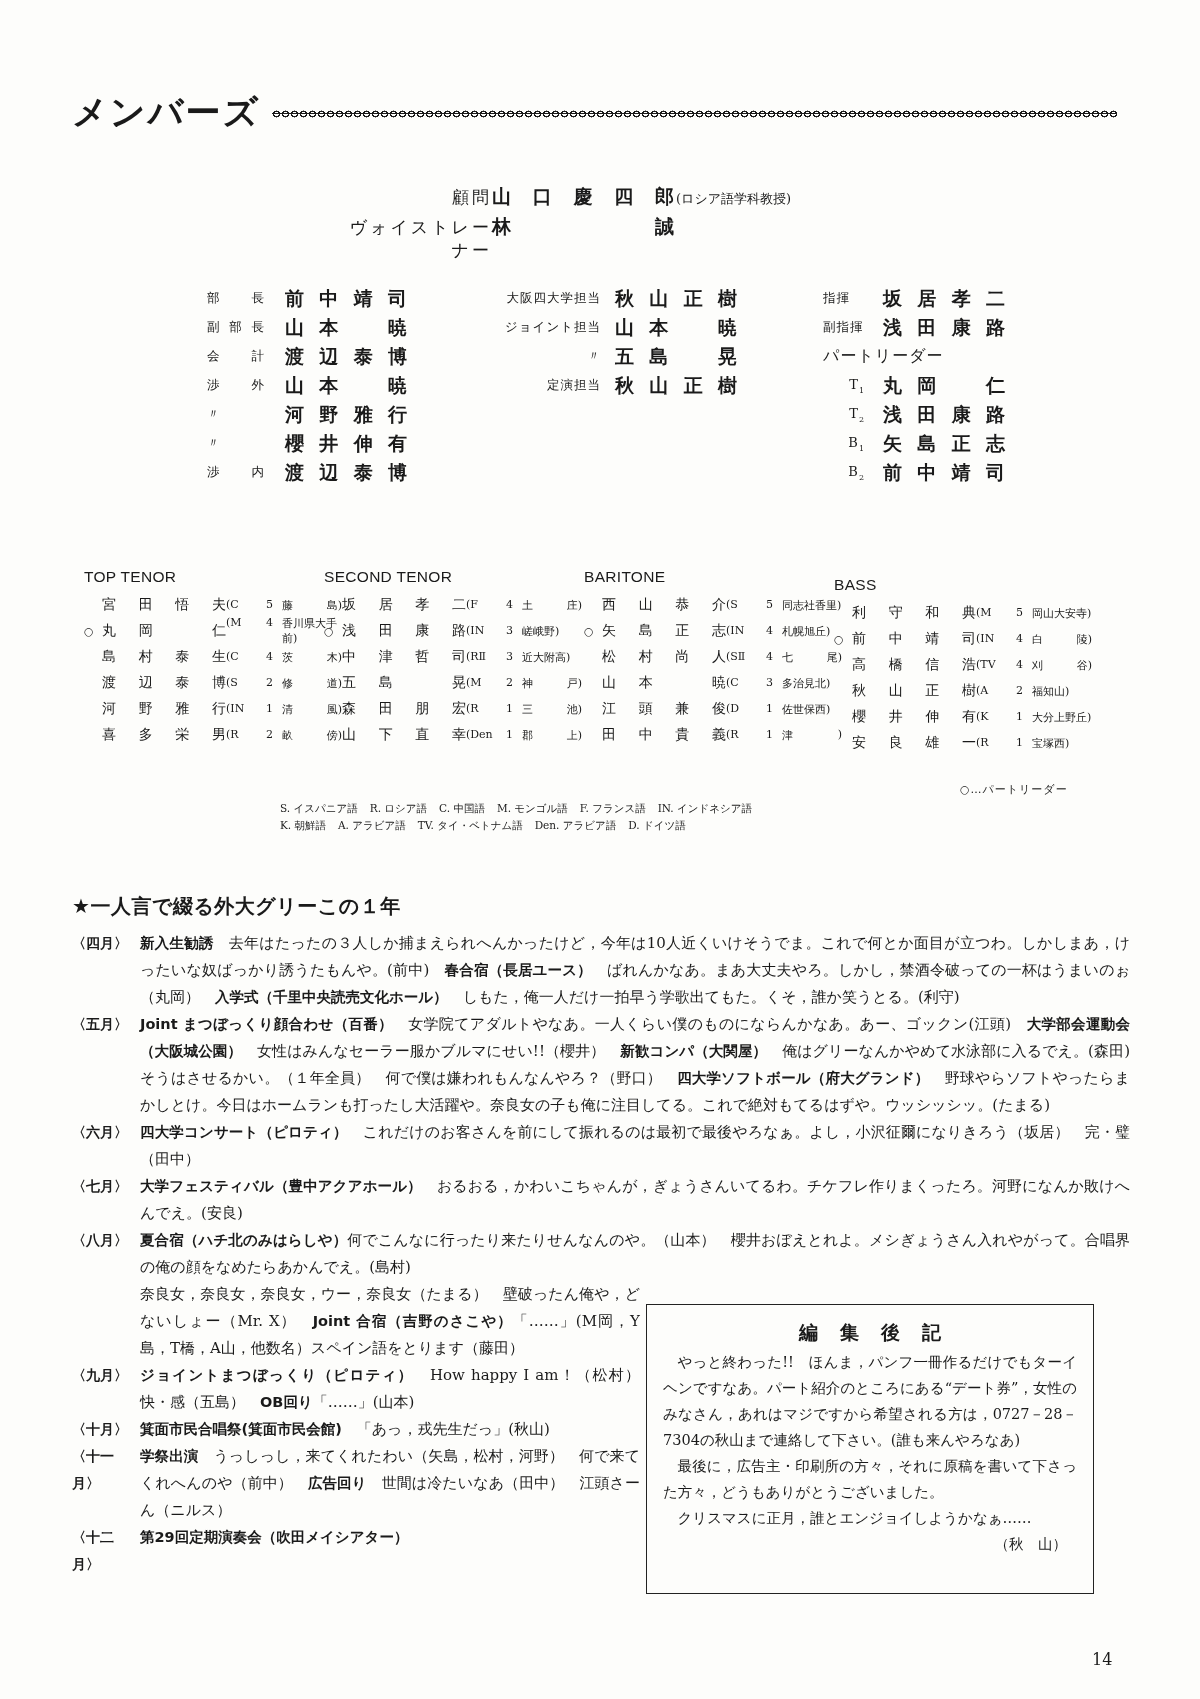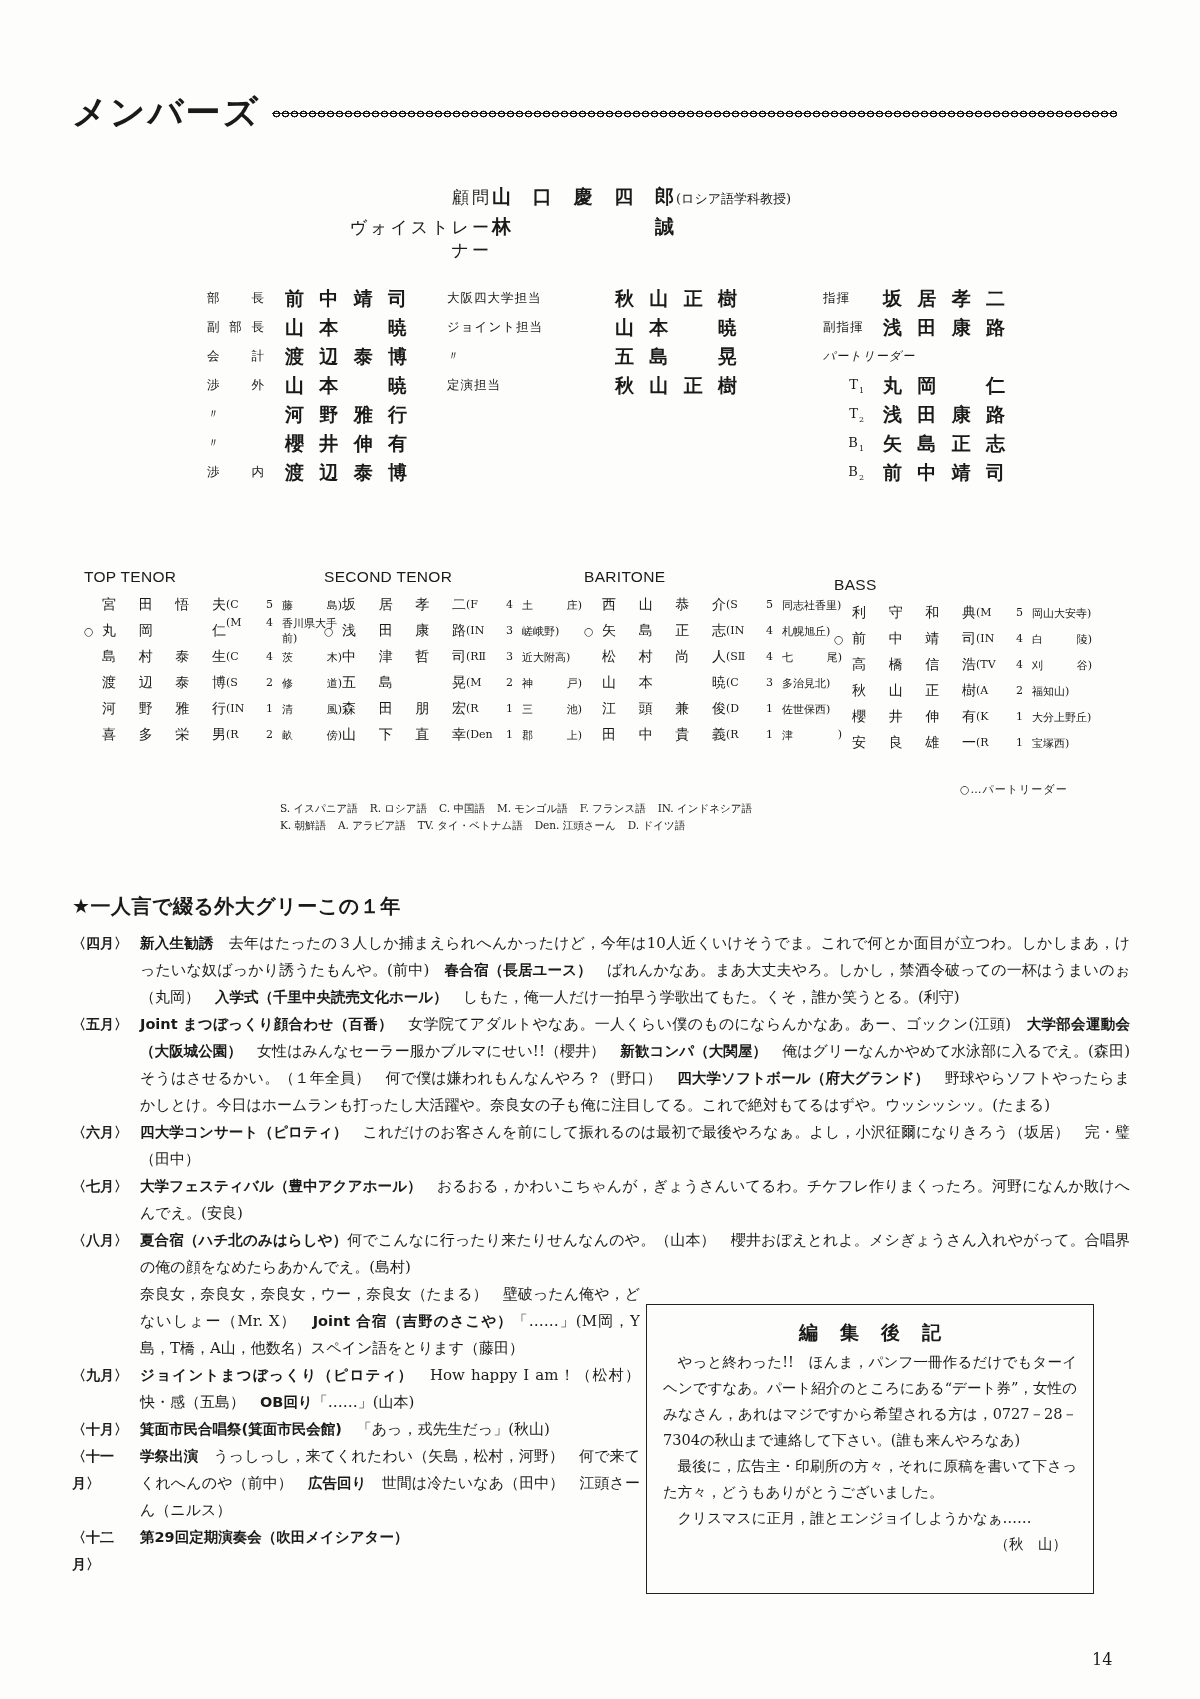--- a/index.html
+++ b/index.html
@@ -18,26 +18,26 @@
   }
 
   .advisors { position: absolute; left: 330px; top: 184px; }
   .adv-row { display: flex; align-items: baseline; height: 30px; }
   .adv-role { width: 162px; text-align: right; font-size: 17px; letter-spacing: 3px; }
   .adv-name { font-family: "DejaVu Sans", sans-serif; font-weight: bold; font-size: 19px; width: 182px; display: flex; justify-content: space-between; }
   .adv-note { font-size: 13px; margin-left: 2px; }
 
   .officers { position: absolute; top: 284px; margin-left: 27px; }
   .off-row { display: flex; align-items: center; height: 29px; }
-  .off-role { font-size: 12.5px; text-align: left; padding-right: 14px; letter-spacing: 1px; }
+  .off-role { font-size: 12.5px; text-align: right; padding-right: 14px; letter-spacing: 1px; }
   .off-name { font-family: "DejaVu Sans", sans-serif; font-weight: bold; font-size: 19px; width: 122px; display: flex; justify-content: space-between; }
   .col-a { left: 180px; } .col-a .off-role { width: 78px; text-align: justify; text-align-last: justify; padding-right: 20px; }
   .col-b { left: 420px; } .col-b .off-role { width: 168px; }
   .col-c { left: 796px; } .col-c .off-role { width: 60px; text-align: left; }
-  .pl-label { font-size: 12px; letter-spacing: 1px; height: 29px; display: flex; align-items: center; font-style: italic; }
+  .pl-label { font-size: 16px; letter-spacing: 1px; height: 29px; display: flex; align-items: center; }
   .pl-row .off-role { text-align: right; padding-right: 18px; font-size: 13px; }
   .pl-row .off-role sub { font-size: 8px; }
 
   .parts { position: absolute; top: 568px; left: 84px; width: 1060px; }
   .part { position: absolute; top: 0; width: 260px; }
   .part-header { font-family: "Liberation Sans", sans-serif; font-size: 15.5px; height: 24px; letter-spacing: 0.3px; }
   .member { display: flex; align-items: center; height: 26px; font-size: 13px; }
   .m-mark { width: 12px; font-size: 11px; font-family: "DejaVu Sans", sans-serif; }
   .m-name { width: 130px; display: flex; justify-content: space-between; font-size: 14px; padding-left: 6px; }
   .m-info { display: flex; font-size: 11px; }
@@ -677,21 +677,21 @@
             <span></span>
           </span>
         </span>
       </div>
     </div>
   </div>
 
 <div class="legend-mark">○…パートリーダー</div>
 <div class="legend-lang">
   <div id="lang1"><span>S. イスパニア語</span><span>R. ロシア語</span><span>C. 中国語</span><span>M. モンゴル語</span><span>F. フランス語</span><span>IN. インドネシア語</span></div>
-  <div id="lang2"><span>K. 朝鮮語</span><span>A. アラビア語</span><span>TV. タイ・ベトナム語</span><span>Den. 江頭さーん</span><span>D. ドイツ語</span></div>
+  <div id="lang2"><span>K. 朝鮮語</span><span>A. アラビア語</span><span>TV. タイ・ベトナム語</span><span>Den. アラビア語</span><span>D. ドイツ語</span></div>
 </div>
 
 <h2 class="diary-title">★一人言で綴る外大グリーこの１年</h2>
 <div class="diary" id="diary">
     <div class="entry">
       <span class="month">〈四月〉</span>
       <div class="etext"><b>新入生勧誘</b><span>　去年はたったの３人しか捕まえられへんかったけど，今年は10人近くいけそうでま。これで何とか面目が立つわ。しかしまあ，けったいな奴ばっかり誘うたもんや。(前中)　</span><b>春合宿（長居ユース）</b><span>　ばれんかなあ。まあ大丈夫やろ。しかし，禁酒令破っての一杯はうまいのぉ（丸岡）　</span><b>入学式（千里中央読売文化ホール）</b><span>　しもた，俺一人だけ一拍早う学歌出てもた。くそ，誰か笑うとる。(利守)</span></div>
     </div>
     <div class="entry">
       <span class="month">〈五月〉</span>

